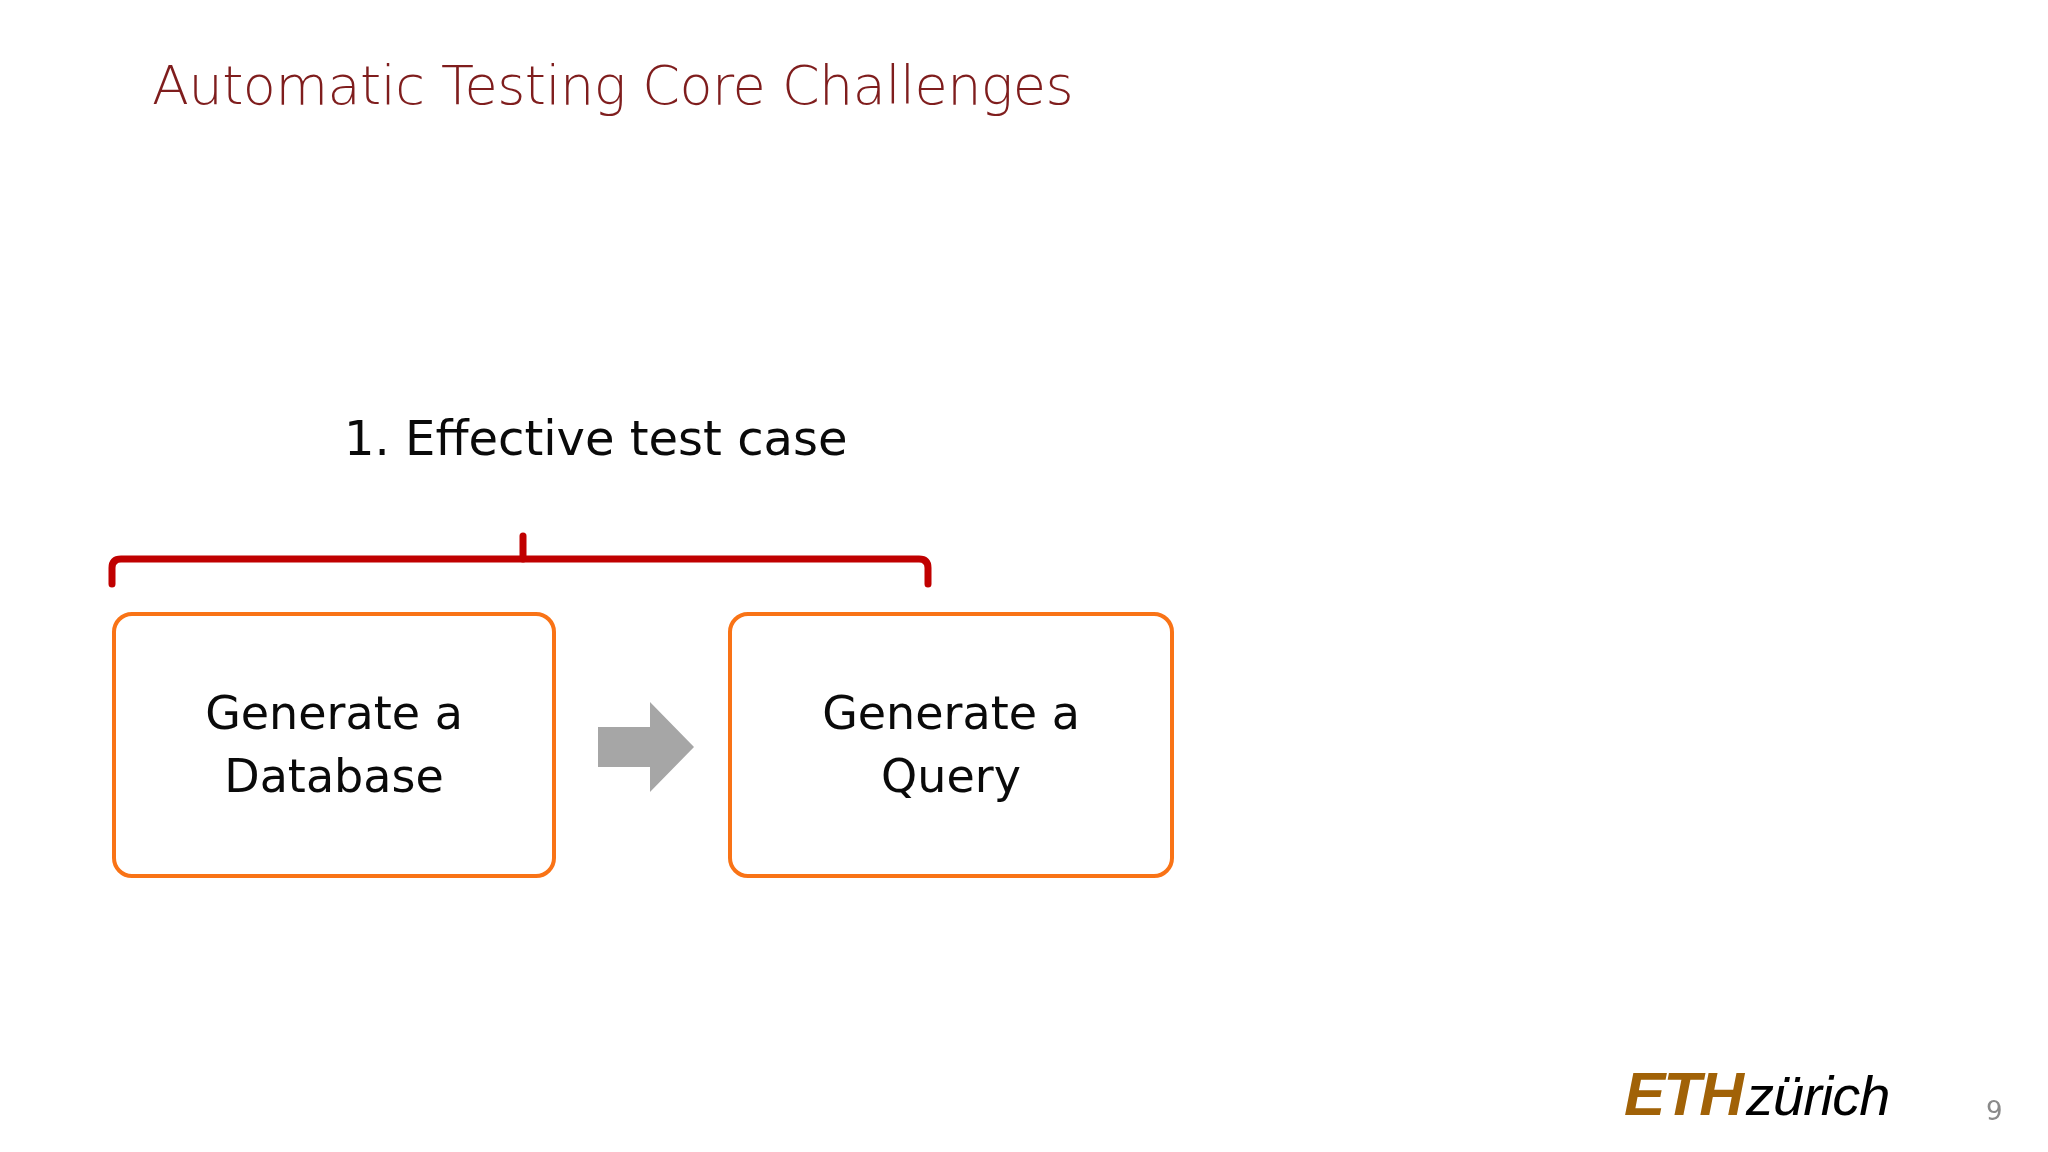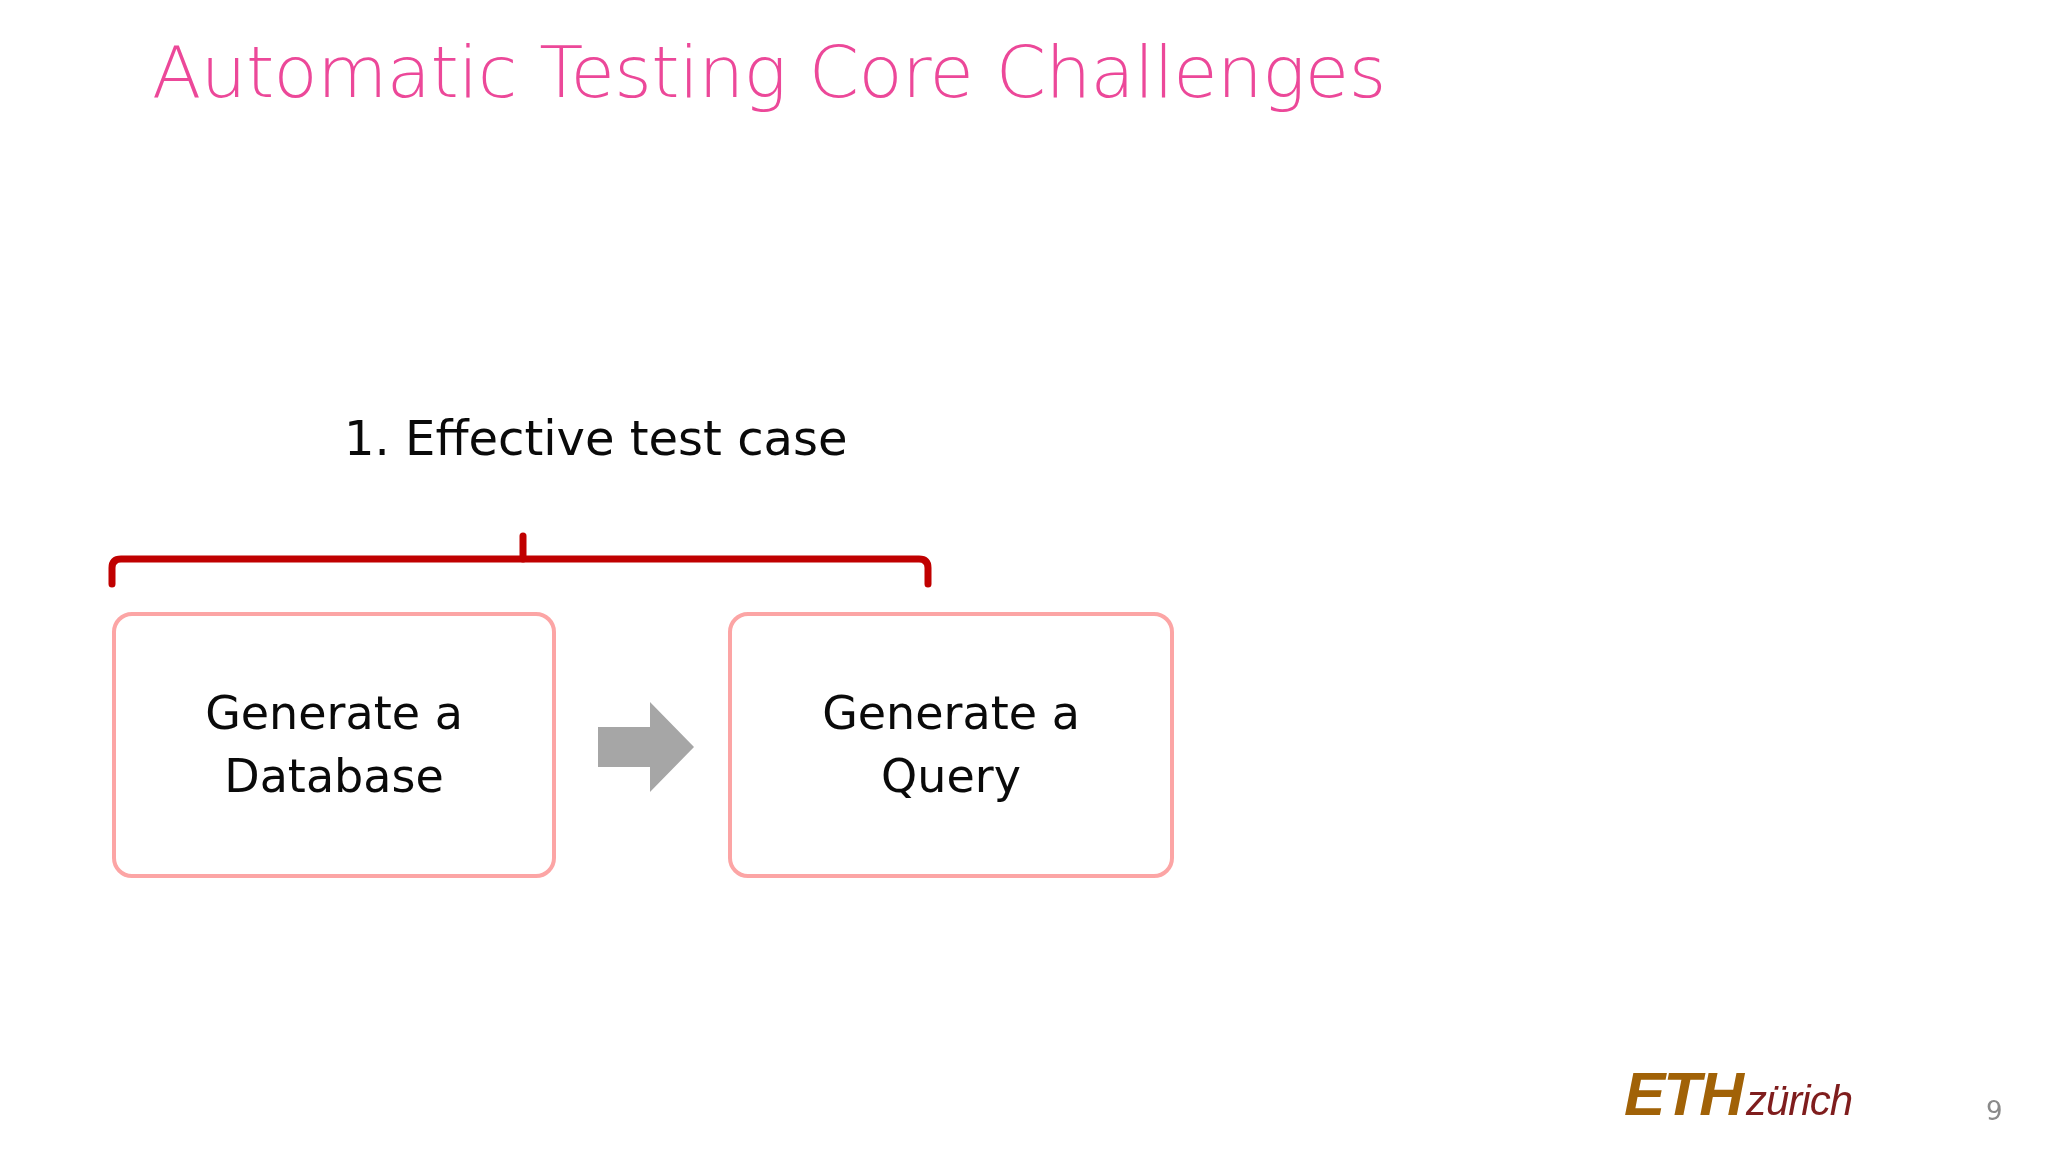--- a/index.html
+++ b/index.html
@@ -16,27 +16,27 @@
     background: #ffffff;
     overflow: hidden;
     font-family: "DejaVu Sans", "Liberation Sans", sans-serif;
     color: #000000;
   }
 
   
   #slide-title {
     position: absolute;
     left: 152px;
-    top: 32px;
+    top: 56px;
     width: 1700px;
-    font-size: 72px;
+    font-size: 54px;
     font-weight: 300;
     letter-spacing: -0.5px;
     line-height: 1.12;
-    color: #ec4899;
+    color: #7f1d1d;
     white-space: nowrap;
   }
 
   
   #challenge-label {
     position: absolute;
     left: 344px;
     top: 410px;
     font-size: 48px;
     font-weight: 400;
@@ -57,21 +57,21 @@
     display: block;
     width: 100%;
     height: 100%;
     overflow: visible;
   }
 
   
   .flow-box {
     position: absolute;
     box-sizing: border-box;
-    border: 4px solid #fca5a5;
+    border: 4px solid #f97316;
     border-radius: 20px;
     background: #ffffff;
     display: flex;
     align-items: center;
     justify-content: center;
     text-align: center;
   }
   .flow-box-label {
     font-size: 46px;
     font-weight: 400;
@@ -121,25 +121,25 @@
   #eth-logo-eth {
     font-family: "Liberation Sans", "DejaVu Sans", sans-serif;
     font-size: 62px;
     font-weight: 700;
     font-style: italic;
     letter-spacing: -2px;
     color: #a16207;
   }
   #eth-logo-zurich {
     font-family: "Liberation Sans", "DejaVu Sans", sans-serif;
-    font-size: 42px;
+    font-size: 56px;
     font-weight: 400;
     font-style: italic;
     letter-spacing: -1px;
-    color: #7f1d1d;
+    color: #000000;
     margin-left: 4px;
   }
   #page-number {
     position: absolute;
     left: 1986px;
     top: 1098px;
     font-size: 26px;
     font-weight: 400;
     color: #8a8a8a;
     line-height: 1;

